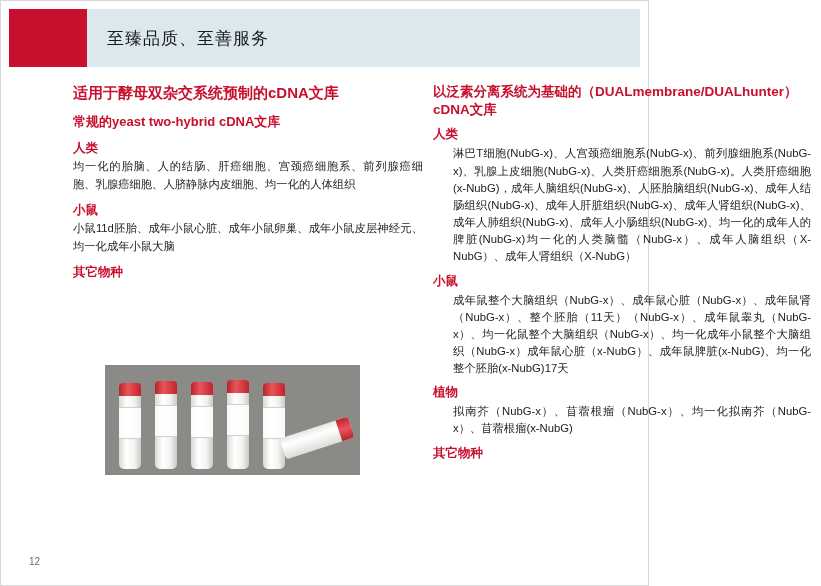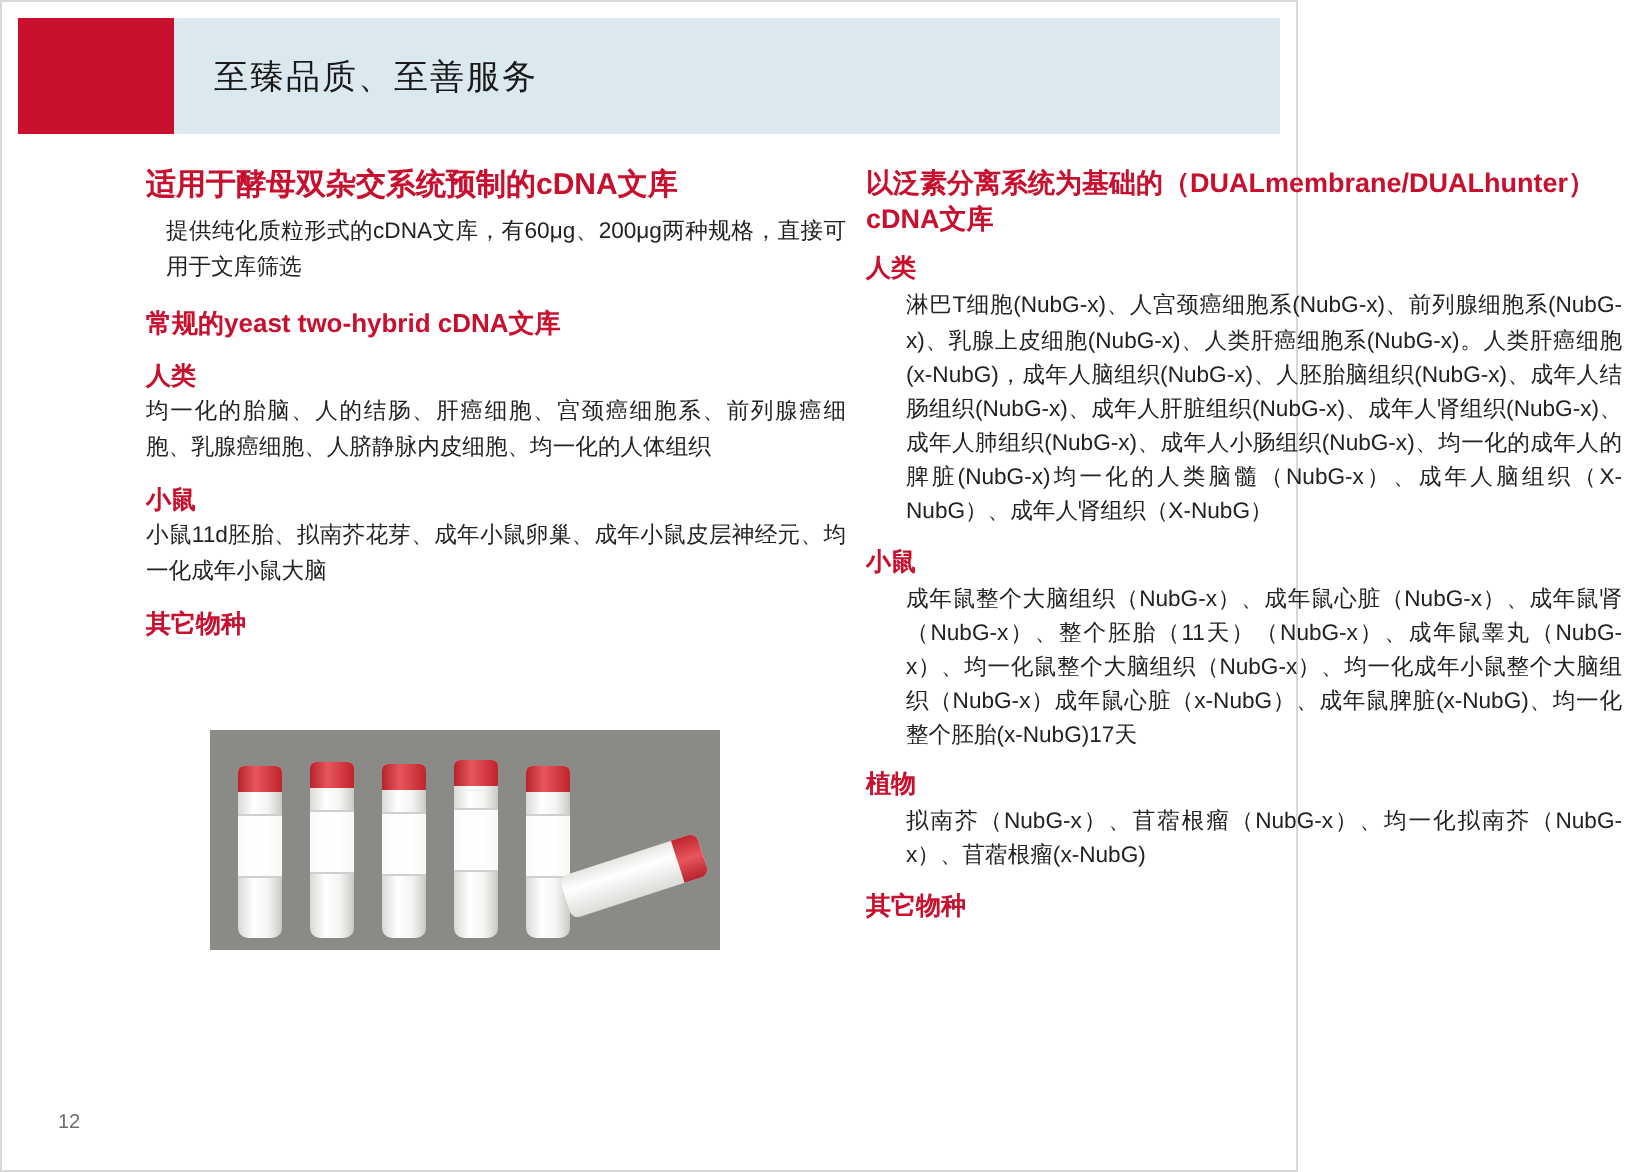--- a/index.html
+++ b/index.html
@@ -188,28 +188,27 @@
   <div class="red-block"></div>
 
   <div class="header-banner">
     <div class="header-title">至臻品质、至善服务</div>
   </div>
 
   <div class="content">
 
     <div class="col-left">
       <div class="sec-title-red">适用于酵母双杂交系统预制的cDNA文库</div>
-      <div class="body-text indent">提供纯化质粒形式的cDNA文库，有60μg、200μg两种规格，直接可用于文库筛选</div>
       <div class="sec-title-magenta">常规的yeast two-hybrid cDNA文库</div>
 
       <div class="sub-red">人类</div>
       <div class="body-text">均一化的胎脑、人的结肠、肝癌细胞、宫颈癌细胞系、前列腺癌细胞、乳腺癌细胞、人脐静脉内皮细胞、均一化的人体组织</div>
 
       <div class="sub-red">小鼠</div>
-      <div class="body-text">小鼠11d胚胎、拟南芥花芽、成年小鼠卵巢、成年小鼠皮层神经元、均一化成年小鼠大脑</div>
+      <div class="body-text">小鼠11d胚胎、成年小鼠心脏、成年小鼠卵巢、成年小鼠皮层神经元、均一化成年小鼠大脑</div>
 
       <div class="sub-red">其它物种</div>
     </div>
 
     <div class="col-right">
       <div class="right-title">以泛素分离系统为基础的（DUALmembrane/DUALhunter）cDNA文库</div>
 
       <div class="right-sub">人类</div>
       <div class="right-body">淋巴T细胞(NubG-x)、人宫颈癌细胞系(NubG-x)、前列腺细胞系(NubG-x)、乳腺上皮细胞(NubG-x)、人类肝癌细胞系(NubG-x)。人类肝癌细胞(x-NubG)，成年人脑组织(NubG-x)、人胚胎脑组织(NubG-x)、成年人结肠组织(NubG-x)、成年人肝脏组织(NubG-x)、成年人肾组织(NubG-x)、成年人肺组织(NubG-x)、成年人小肠组织(NubG-x)、均一化的成年人的脾脏(NubG-x)均一化的人类脑髓（NubG-x）、成年人脑组织（X-NubG）、成年人肾组织（X-NubG）</div>
 

